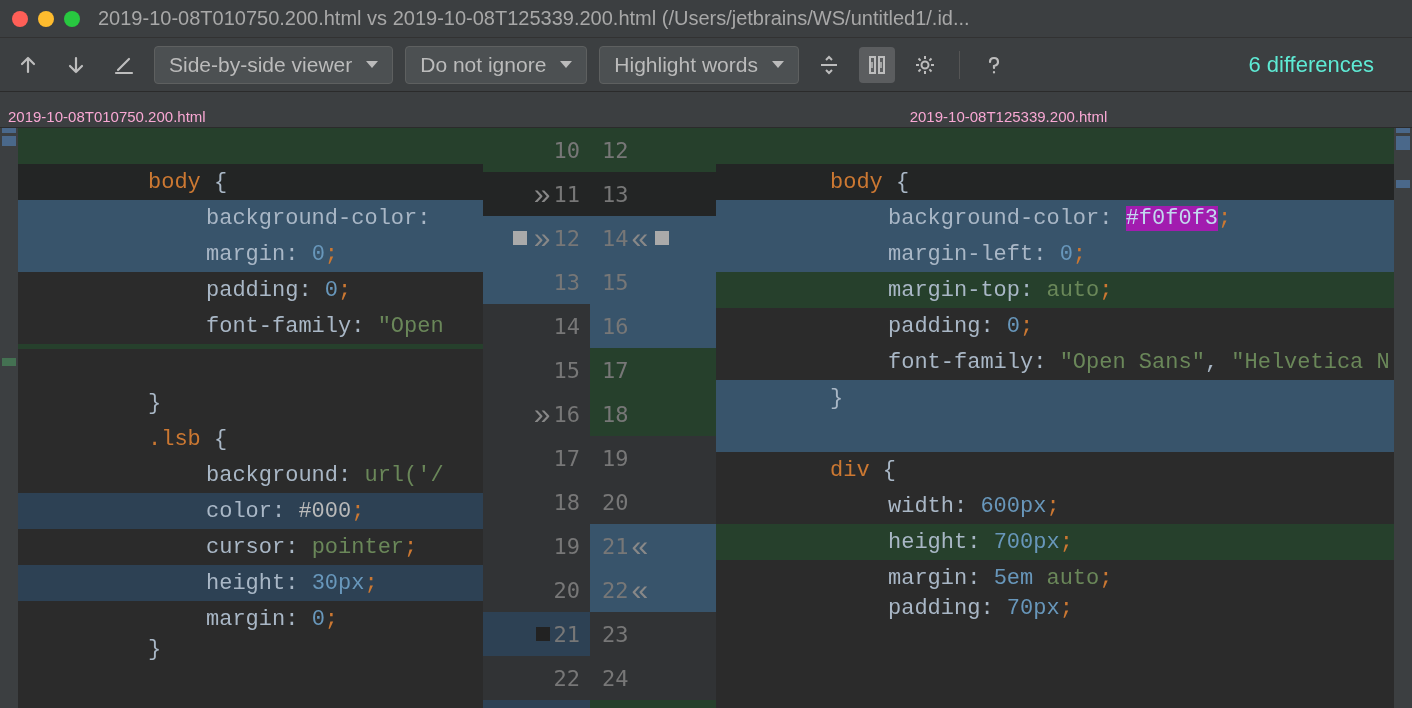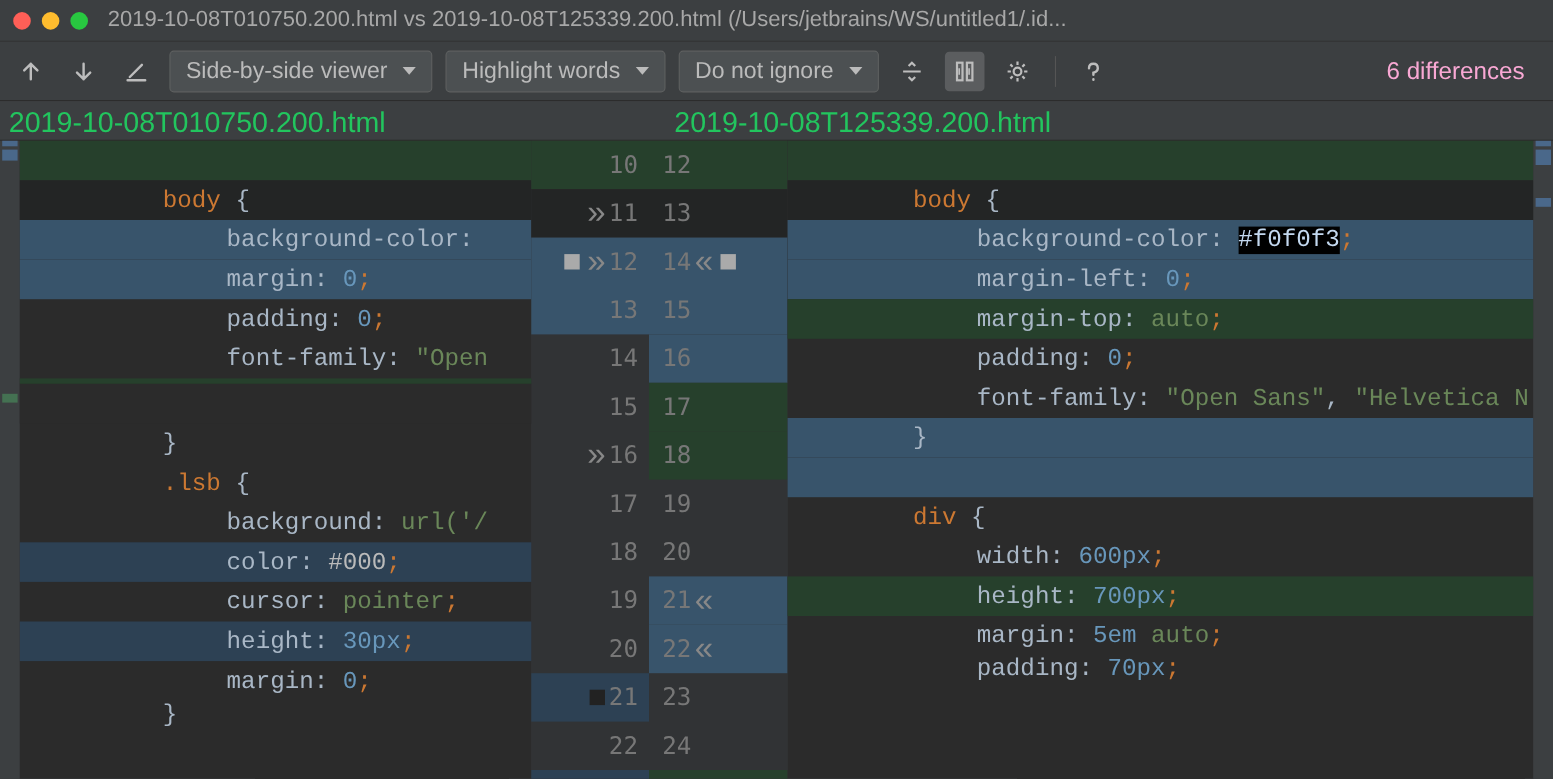--- a/index.html
+++ b/index.html
@@ -54,40 +54,41 @@
   display: inline-flex;
   align-items: center;
   color: #bbbbbb;
   gap: 14px;
   font-size: 21px;
 }
 .chev-down {
   width: 0; height: 0; border-left: 6px solid transparent; border-right: 6px solid transparent; border-top: 7px solid #bbbbbb;
 }
 .spacer { flex: 1; }
-.count { color: #f9a8d4; font-size: 22px; margin-right: 16px; }
+.count { color: #5eead4; font-size: 22px; margin-right: 28px; }
 .sqbtn {
   width: 36px; height: 36px; display:inline-flex;align-items:center;justify-content:center;
   border-radius:4px;
 }
 .sqbtn.active { background: #5b5d5f; }
 
 .filebar {
   height: 36px;
   background: #3c3f41;
   display: flex;
   border-bottom: 1px solid #2b2b2b;
 }
 .filename {
-  color: #22c55e;
-  font-size: 26px;
+  color: #f9a8d4;
+  font-size: 15px;
   padding: 4px 8px;
   width: 601px;
-}
-.filename.right { flex: 1; }
+  margin-top: 12px;
+}
+.filename.right { flex: 1; text-align: center; }
 
 .diff {
   display: flex;
   height: 580px;
 }
 .pane-left { width: 465px; background: #2b2b2b; position: relative; }
 .gutter-left { width: 107px; background: #313335; }
 .gutter-right { width: 126px; background: #313335; }
 .pane-right { flex: 1; background: #2b2b2b; position: relative; }
 .stripe { width: 18px; background: #3c3f41; position: relative; }
@@ -121,21 +122,21 @@
 .sq-mark {
   display:inline-block;width:14px;height:14px;background:#aaa;vertical-align:middle;margin:0 4px;
 }
 .sq-mark.dark { background:#222; }
 
 .stripe-mark {
   position:absolute;left:2px;right:2px;height:6px;background:#4a688a;
 }
 .stripe-mark.green { background:#447152; }
 
-.code-hi-blue { background:#000000; }
+.code-hi-blue { background:#a21caf; }
 
 svg { display:block; }
 </style>
 </head>
 <body>
 
 <div class="titlebar">
   <div class="lights">
     <div class="light red"></div>
     <div class="light yellow"></div>
@@ -158,25 +159,25 @@
   <div class="tbtn">
     <svg width="24" height="24" viewBox="0 0 24 24">
         <path d="M4 20 L20 20 M6 17 L17 6" stroke="#bdbdbd" stroke-width="2.2" fill="none" stroke-linecap="round"></path>
       </svg>
   </div>
   <div class="dropdown">
     <span>Side-by-side viewer</span>
     <span class="chev-down"></span>
   </div>
   <div class="dropdown">
+    <span>Do not ignore</span>
+    <span class="chev-down"></span>
+  </div>
+  <div class="dropdown">
     <span>Highlight words</span>
-    <span class="chev-down"></span>
-  </div>
-  <div class="dropdown">
-    <span>Do not ignore</span>
     <span class="chev-down"></span>
   </div>
   <div class="sqbtn">
     <svg width="22" height="22" viewBox="0 0 22 22">
         <path d="M3 11 L19 11 M8 6 L11 3 L14 6 M8 16 L11 19 L14 16" stroke="#bdbdbd" stroke-width="2" fill="none"></path>
       </svg>
   </div>
   <div class="sqbtn active">
     <svg width="22" height="22" viewBox="0 0 22 22">
         <rect x="4" y="3" width="5" height="16" stroke="#bdbdbd" stroke-width="2" fill="none"></rect>

